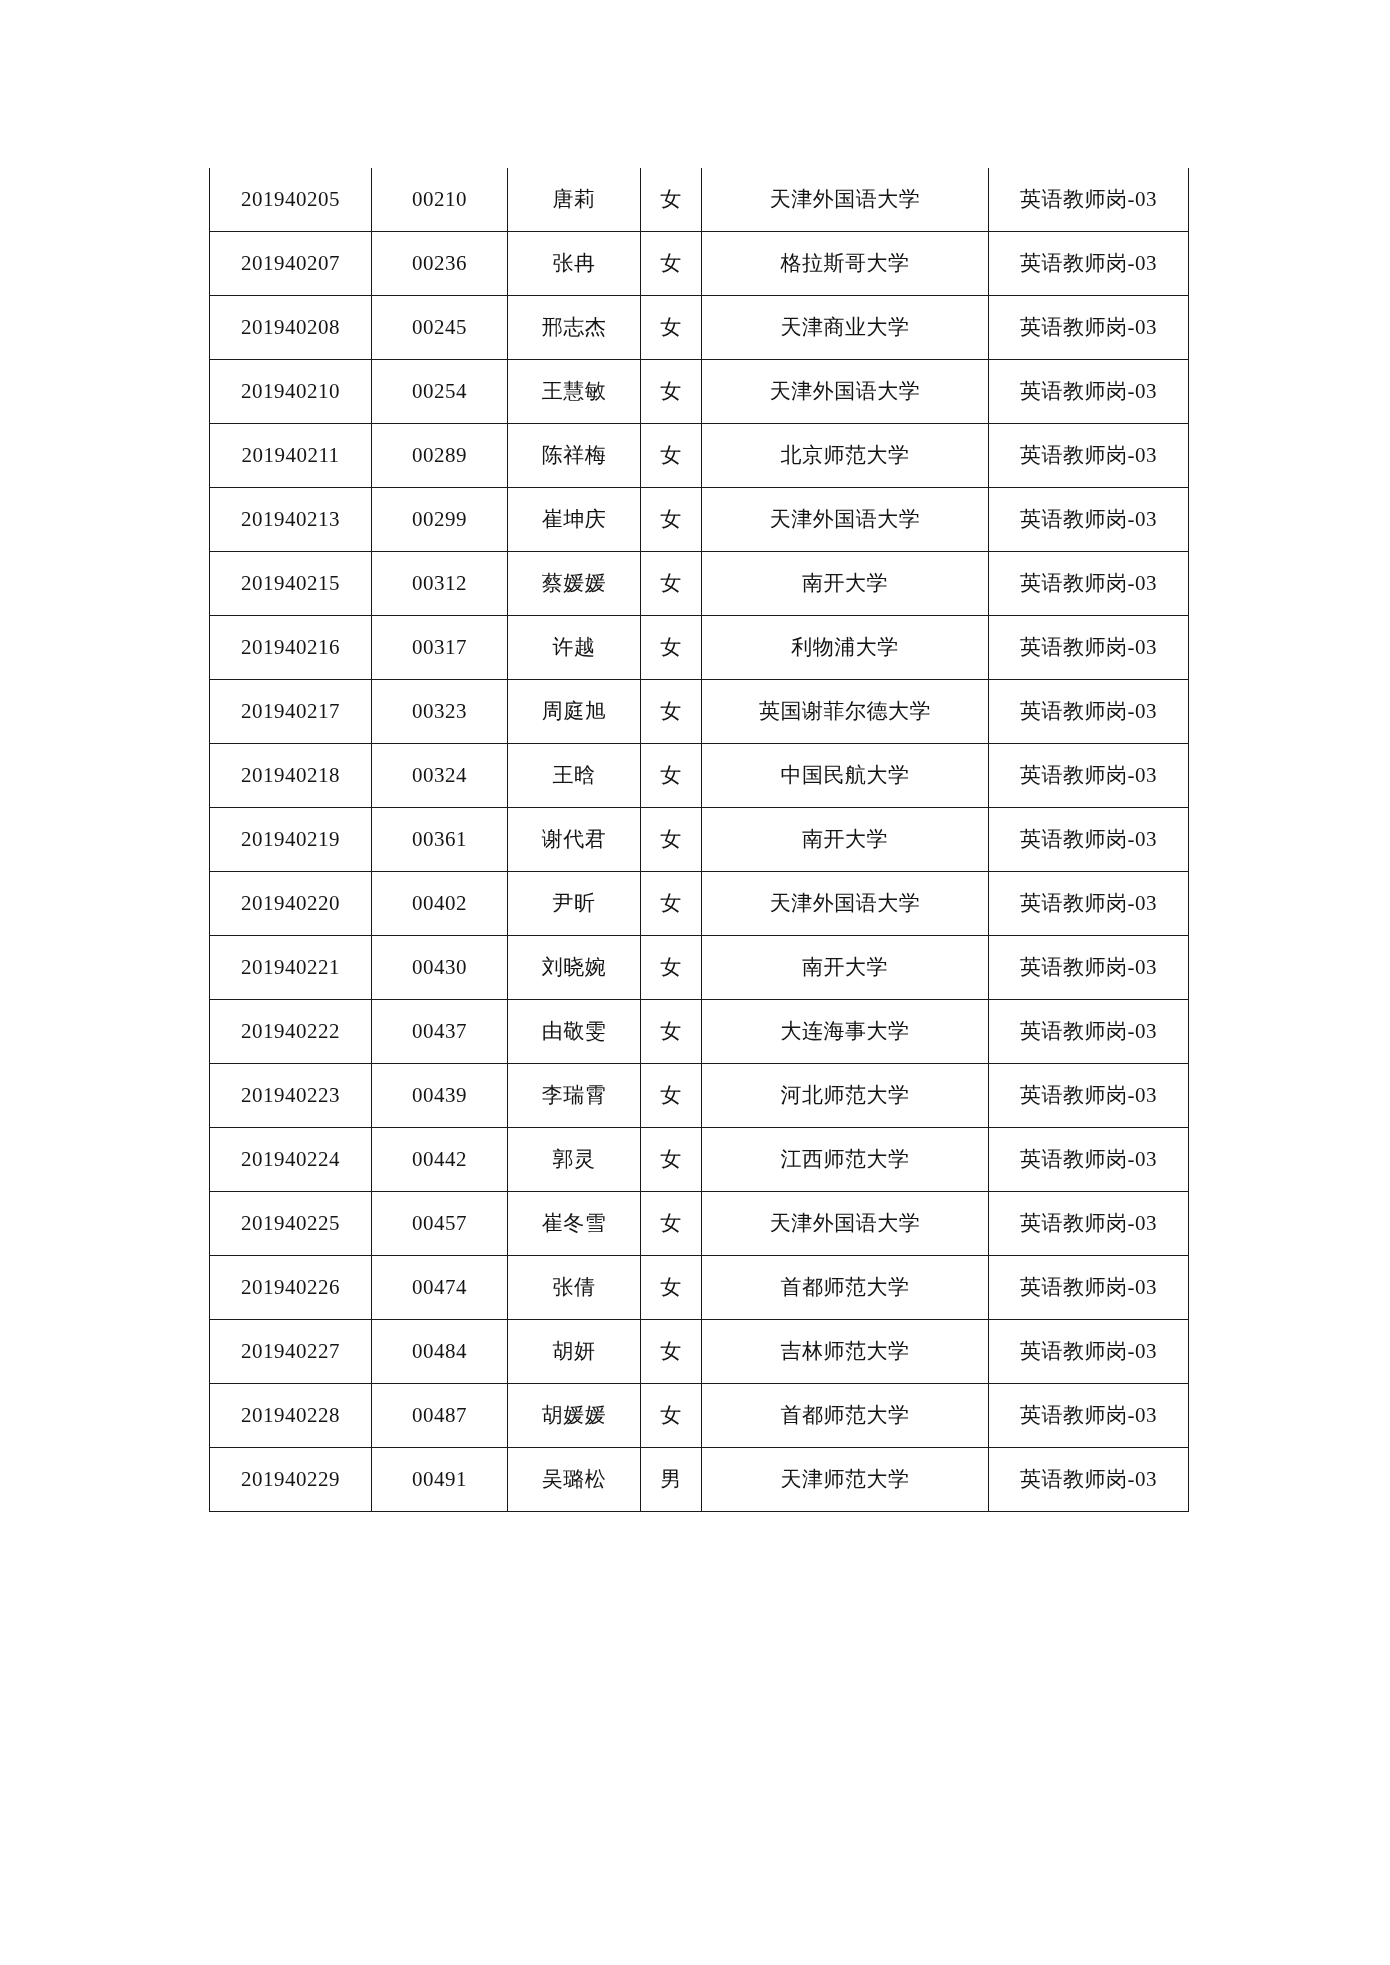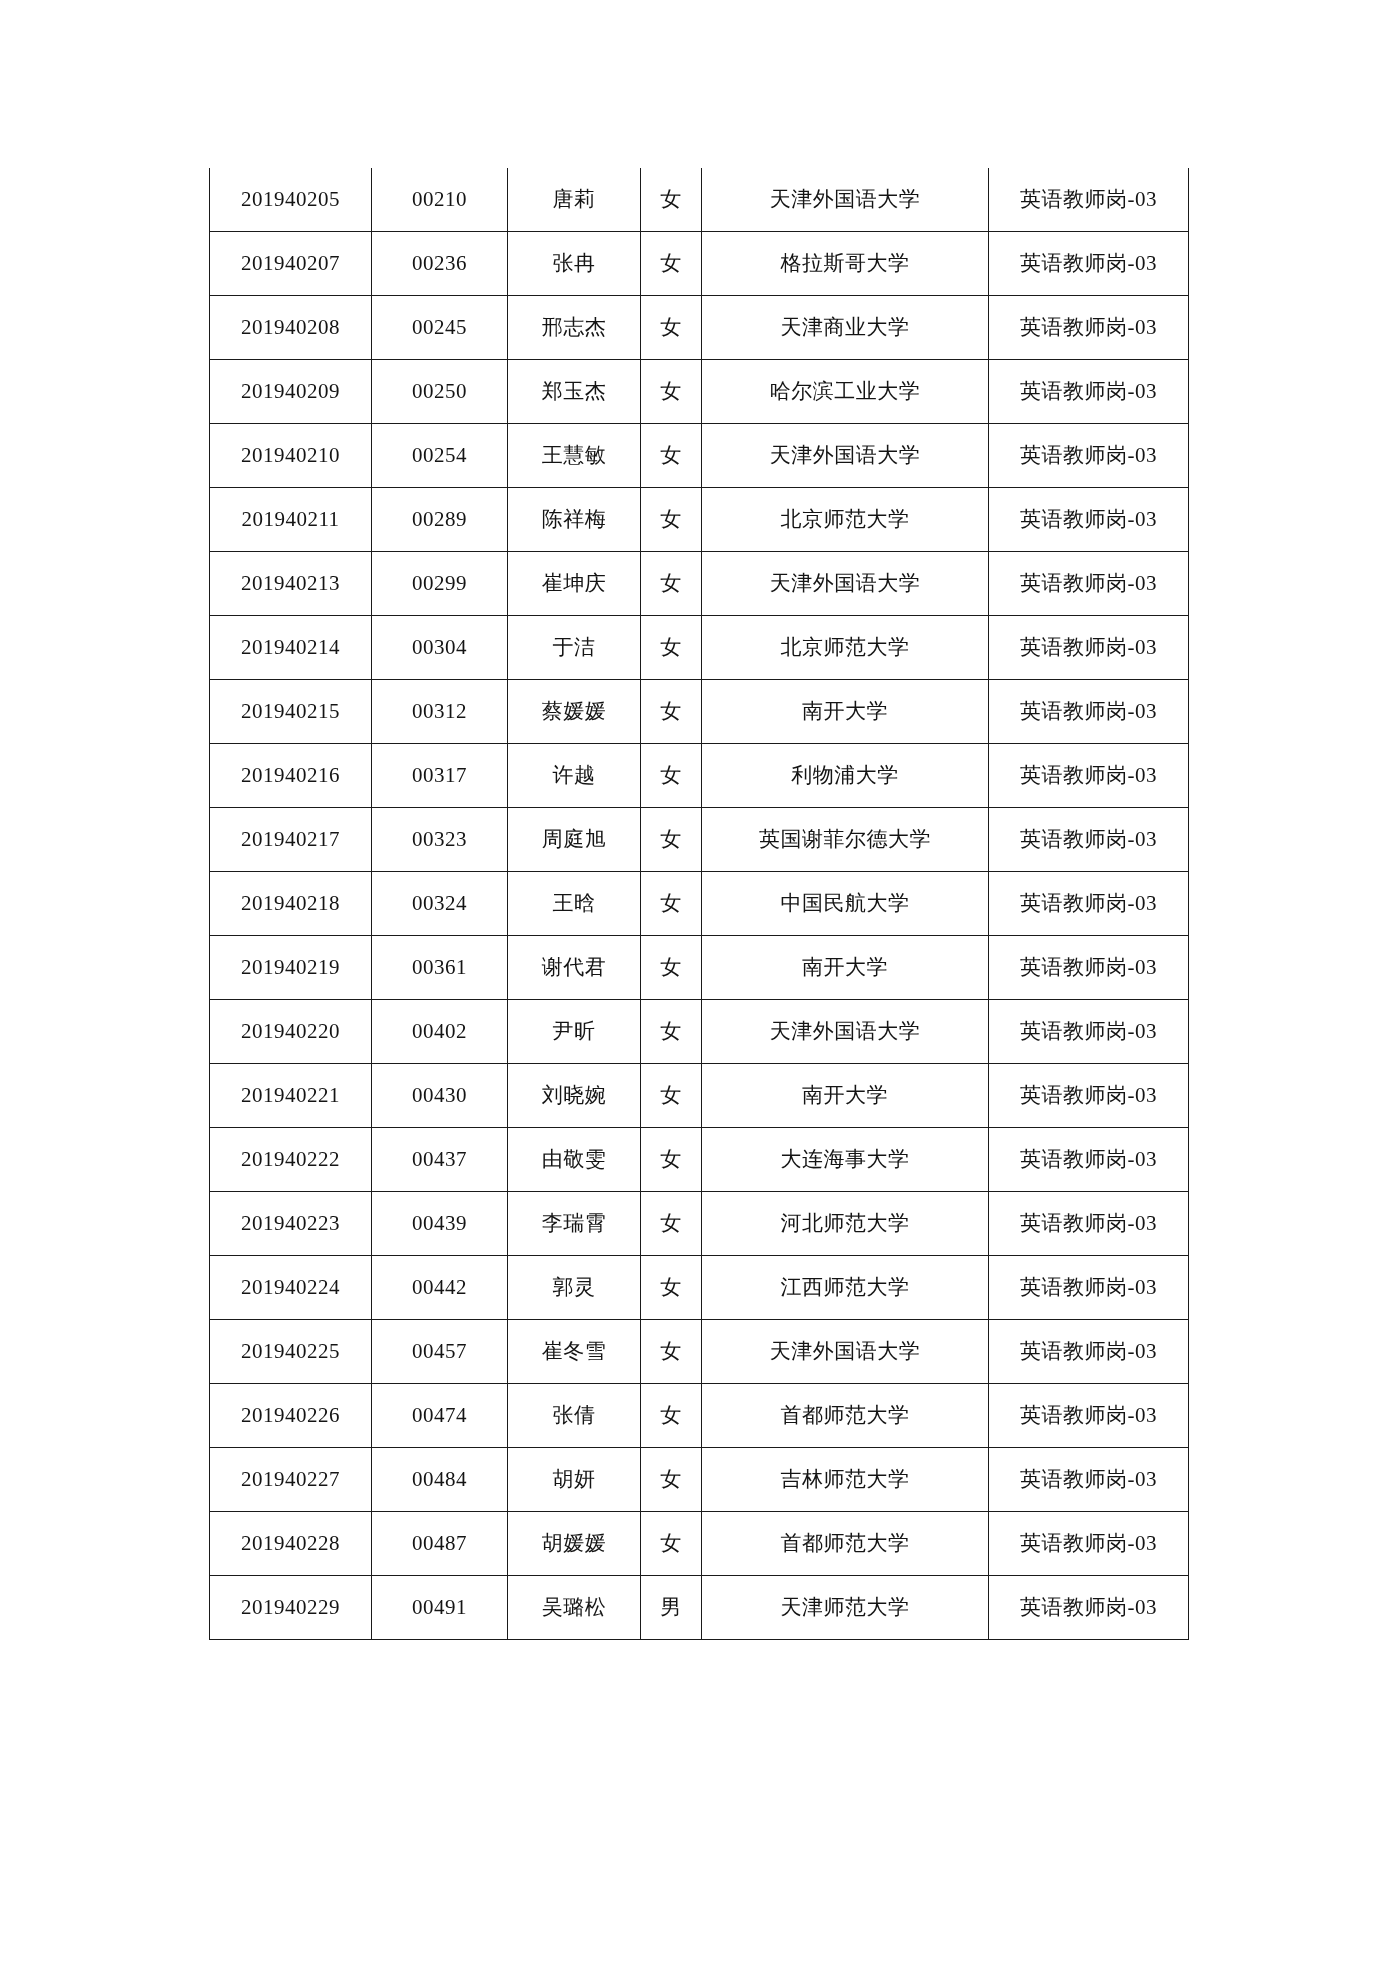--- a/index.html
+++ b/index.html
@@ -84,28 +84,20 @@
         </tr>
         <tr>
           <td>201940208</td>
           <td>00245</td>
           <td>邢志杰</td>
           <td>女</td>
           <td>天津商业大学</td>
           <td>英语教师岗-03</td>
         </tr>
         <tr>
-          <td>201940209</td>
-          <td>00250</td>
-          <td>郑玉杰</td>
-          <td>女</td>
-          <td>哈尔滨工业大学</td>
-          <td>英语教师岗-03</td>
-        </tr>
-        <tr>
           <td>201940210</td>
           <td>00254</td>
           <td>王慧敏</td>
           <td>女</td>
           <td>天津外国语大学</td>
           <td>英语教师岗-03</td>
         </tr>
         <tr>
           <td>201940211</td>
           <td>00289</td>
@@ -113,28 +105,20 @@
           <td>女</td>
           <td>北京师范大学</td>
           <td>英语教师岗-03</td>
         </tr>
         <tr>
           <td>201940213</td>
           <td>00299</td>
           <td>崔坤庆</td>
           <td>女</td>
           <td>天津外国语大学</td>
-          <td>英语教师岗-03</td>
-        </tr>
-        <tr>
-          <td>201940214</td>
-          <td>00304</td>
-          <td>于洁</td>
-          <td>女</td>
-          <td>北京师范大学</td>
           <td>英语教师岗-03</td>
         </tr>
         <tr>
           <td>201940215</td>
           <td>00312</td>
           <td>蔡媛媛</td>
           <td>女</td>
           <td>南开大学</td>
           <td>英语教师岗-03</td>
         </tr>

